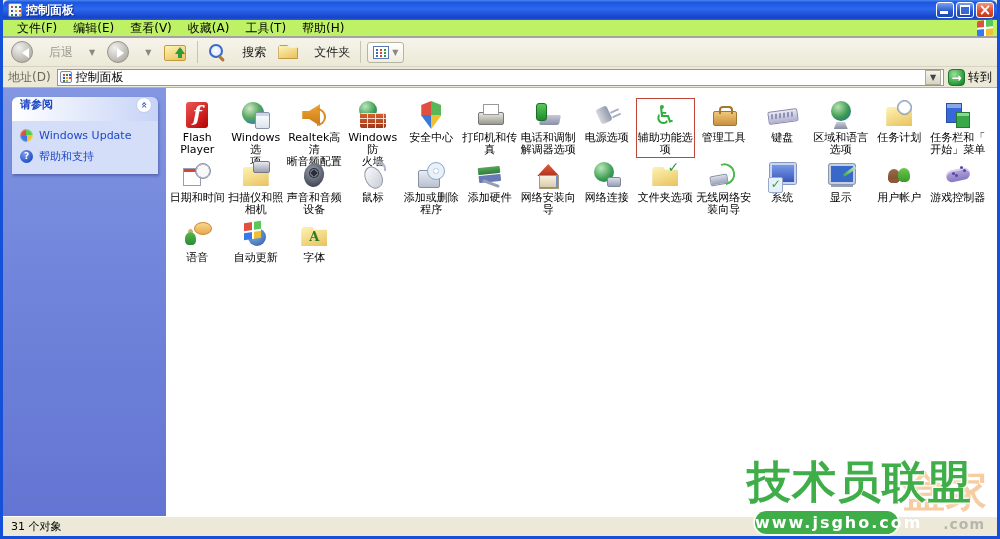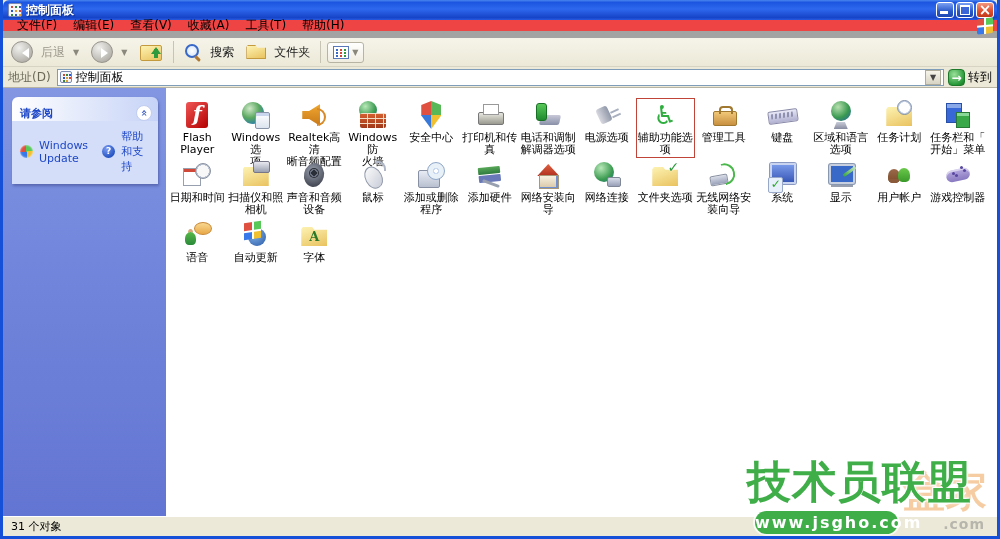--- a/index.html
+++ b/index.html
@@ -27,34 +27,34 @@
   .wbtn.close { background:linear-gradient(#f09880,#e05030 55%,#c03818); }
   .btn-min::after { content:""; position:absolute; left:3px; bottom:3px; width:8px; height:3px; background:#fff; }
   .btn-restore::before { content:""; position:absolute; right:3px; top:2px; width:8px; height:7px;
     border:1px solid #fff; border-top-width:2px; }
   .btn-restore::after { content:""; position:absolute; left:3px; bottom:2px; width:8px; height:7px;
     border:1px solid #fff; border-top-width:2px; background:#3a66d8; }
   .btn-close::after { content:"×"; position:absolute; left:0; right:0; top:-2px; text-align:center;
     color:#fff; font-size:15px; font-weight:bold; line-height:18px; }
 
   
-  .menubar { height:18px; flex:0 0 18px; background:#ef4444; border-bottom:7px solid #a3a3a3;
+  .menubar { height:18px; flex:0 0 18px; background:#bef264; border-bottom:2px solid #a3a3a3;
     display:flex; align-items:center; padding-left:6px; }
   .menu-item { padding:1px 8px; color:#000; cursor:default; }
   .menu-spacer { flex:1; }
   .winlogo { width:16px; height:16px; margin-right:4px; border-radius:2px;
     background:linear-gradient(#fff,#fff) 50% 0/2px 100% no-repeat,
                linear-gradient(#fff,#fff) 0 50%/100% 2px no-repeat,
                conic-gradient(#58c858 0 25%, #f0c030 0 50%, #3878e8 0 75%, #e05040 0 100%);
     transform:skewY(-6deg); }
 
   
   .toolbar { height:29px; flex:0 0 29px; background:linear-gradient(#f6f4ea,#ece9d8);
     border-bottom:1px solid #d8d4c4; display:flex; align-items:center; padding:0 4px; gap:4px; }
-  .tbtn { display:flex; align-items:center; gap:8px; padding:2px 4px; border-radius:3px; color:#9a978a; }
+  .tbtn { display:flex; align-items:center; gap:16px; padding:2px 4px; border-radius:3px; color:#9a978a; }
   .nav-circle { width:22px; height:22px; border-radius:50%; position:relative;
     background:radial-gradient(circle at 35% 30%,#f0f0ee,#b4b2aa 75%,#989690);
     border:1px solid #96948c; flex:0 0 auto; }
   .nav-circle.back::after { content:""; position:absolute; left:5px; top:6px;
     border:5px solid transparent; border-right:7px solid #fff; }
   .nav-circle.fwd::after { content:""; position:absolute; left:9px; top:6px;
     border:5px solid transparent; border-left:7px solid #fff; }
   .drop { color:#8a887c; font-size:8px; }
   .upfolder { width:24px; height:20px; position:relative; }
   .upfolder::before { content:""; position:absolute; left:1px; bottom:1px; width:20px; height:14px;
@@ -101,26 +101,26 @@
     color:#fff; font-weight:bold; font-size:12px; line-height:16px; }
 
   
   .bodyarea { flex:1 1 auto; display:flex; position:relative; overflow:hidden; }
 
   .sidebar { width:163px; flex:0 0 163px;
     background:linear-gradient(180deg,#8296e2 0%,#7286dc 40%,#6375d2 100%); position:relative; }
   .panel { position:absolute; left:9px; top:9px; width:146px; border-radius:6px 6px 0 0; overflow:hidden;
     box-shadow:1px 2px 3px rgba(20,30,90,.35); }
   .panel-head { height:24px; background:linear-gradient(90deg,#ffffff,#c6d3f7);
-    display:flex; align-items:flex-end; justify-content:space-between; padding:0 6px 0 8px; }
+    display:flex; align-items:flex-start; justify-content:space-between; padding:0 6px 0 8px; }
   .panel-title { color:#1e47c8; font-weight:bold; font-size:11px; }
   .chev { width:16px; height:16px; border-radius:50%; background:#fff; border:1px solid #c0ccf0;
     color:#4868c8; font-size:11px; font-weight:bold; text-align:center; line-height:14px; }
   .chev span { display:inline-block; transform:rotate(90deg); }
-  .panel-body { background:#d4def8; padding:8px 6px 10px 8px; display:flex; flex-direction:row; gap:7px; }
+  .panel-body { background:#d4def8; padding:8px 6px 10px 8px; display:flex; flex-direction:column; gap:7px; }
   .plink { display:flex; align-items:center; gap:6px; color:#1e47c8; font-size:11px; }
   .wu-ic { width:13px; height:13px; border-radius:50%; flex:0 0 auto;
     background:conic-gradient(#58c858 0 25%, #f0c030 0 50%, #3878e8 0 75%, #e05040 0 100%);
     box-shadow:inset 0 0 2px rgba(255,255,255,.8); }
   .help-ic { width:13px; height:13px; border-radius:50%; flex:0 0 auto; position:relative;
     background:radial-gradient(circle at 35% 30%,#7a9af0,#2050c0 75%); }
   .help-ic::after { content:"?"; position:absolute; left:0; right:0; top:0; text-align:center;
     color:#fff; font-size:9px; font-weight:bold; line-height:13px; }
 
   .main { flex:1 1 auto; background:#fff; position:relative; overflow:hidden; }

